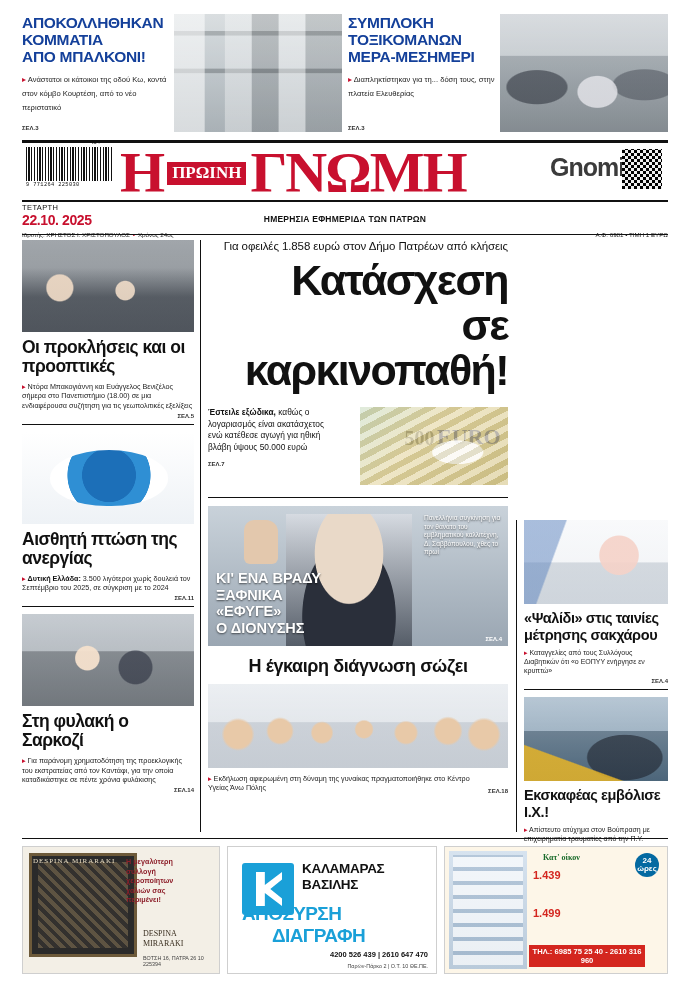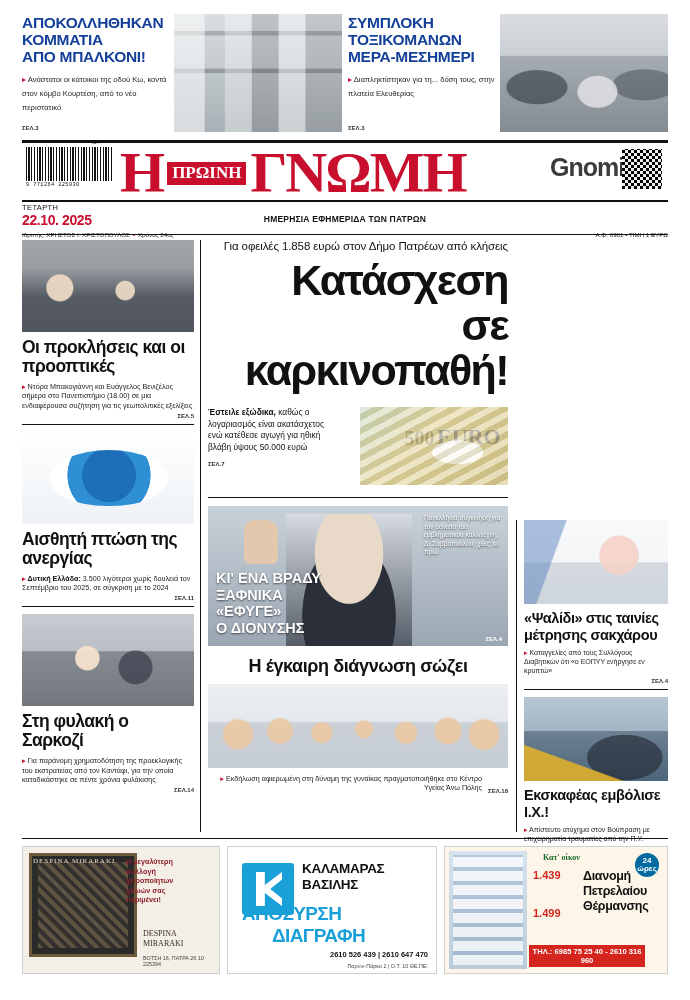--- a/index.html
+++ b/index.html
@@ -462,21 +462,20 @@
       radial-gradient(circle at 80% 56%, #e8c9a8 0 5%, rgba(0,0,0,0) 6%),
       radial-gradient(circle at 92% 60%, #e8c9a8 0 5%, rgba(0,0,0,0) 6%),
       linear-gradient(180deg, rgba(255,255,255,.4) 0 45%, rgba(200,205,212,.6) 46% 100%);
   }
   .diag-sub {
     margin-top: 6px;
     display: flex;
     justify-content: space-between;
     align-items: flex-start;
     gap: 6px;
-    text-align: right;
   }
   .diag-sub .txt {
     font-size: 7.2px;
     line-height: 9.4px;
     color: #222;
     flex: 1;
   }
   .diag-sub .pg {
     font-size: 6px; font-weight: bold; color: #333;
     padding-top: 14px;
@@ -891,33 +890,28 @@
       <div class="addr">ΒΟΤΣΗ 16, ΠΑΤΡΑ
 26 10 225394</div>
     </div>
 
     <div class="ad ad2">
       <div class="kb"></div>
       <div class="l1">ΚΑΛΑΜΑΡΑΣ</div>
       <div class="l2">ΒΑΣΙΛΗΣ</div>
       <div class="big1">ΑΠΟΣΥΡΣΗ</div>
       <div class="big2">ΔΙΑΓΡΑΦΗ</div>
-      <div class="phones">2610 526 439  |  2610 647 470</div>
+      <div class="phones">4200 526 439  |  2610 647 470</div>
       <div class="small">Παρών-Πάρκο 2   |   Ο.Τ. 10 ΘΕ.ΠΕ.</div>
     </div>
 
     <div class="ad ad3">
       <div class="shelf"></div>
       <div class="katoikon">Κατ' οίκον</div>
       <div class="badge">24 ώρες</div>
       <div class="price1">1.439</div>
       <div class="price2">1.499</div>
-      <div class="headline">
-        <span>Διανομή</span><br>
-        <span>Πετρελαίου</span><br>
-        <span>Θέρμανσης</span>
-      </div>
       <div class="tel">ΤΗΛ.: 6985 75 25 40 - 2610 316 960</div>
     </div>
 
   </div>
 
 </div>
 
 </body></html>

